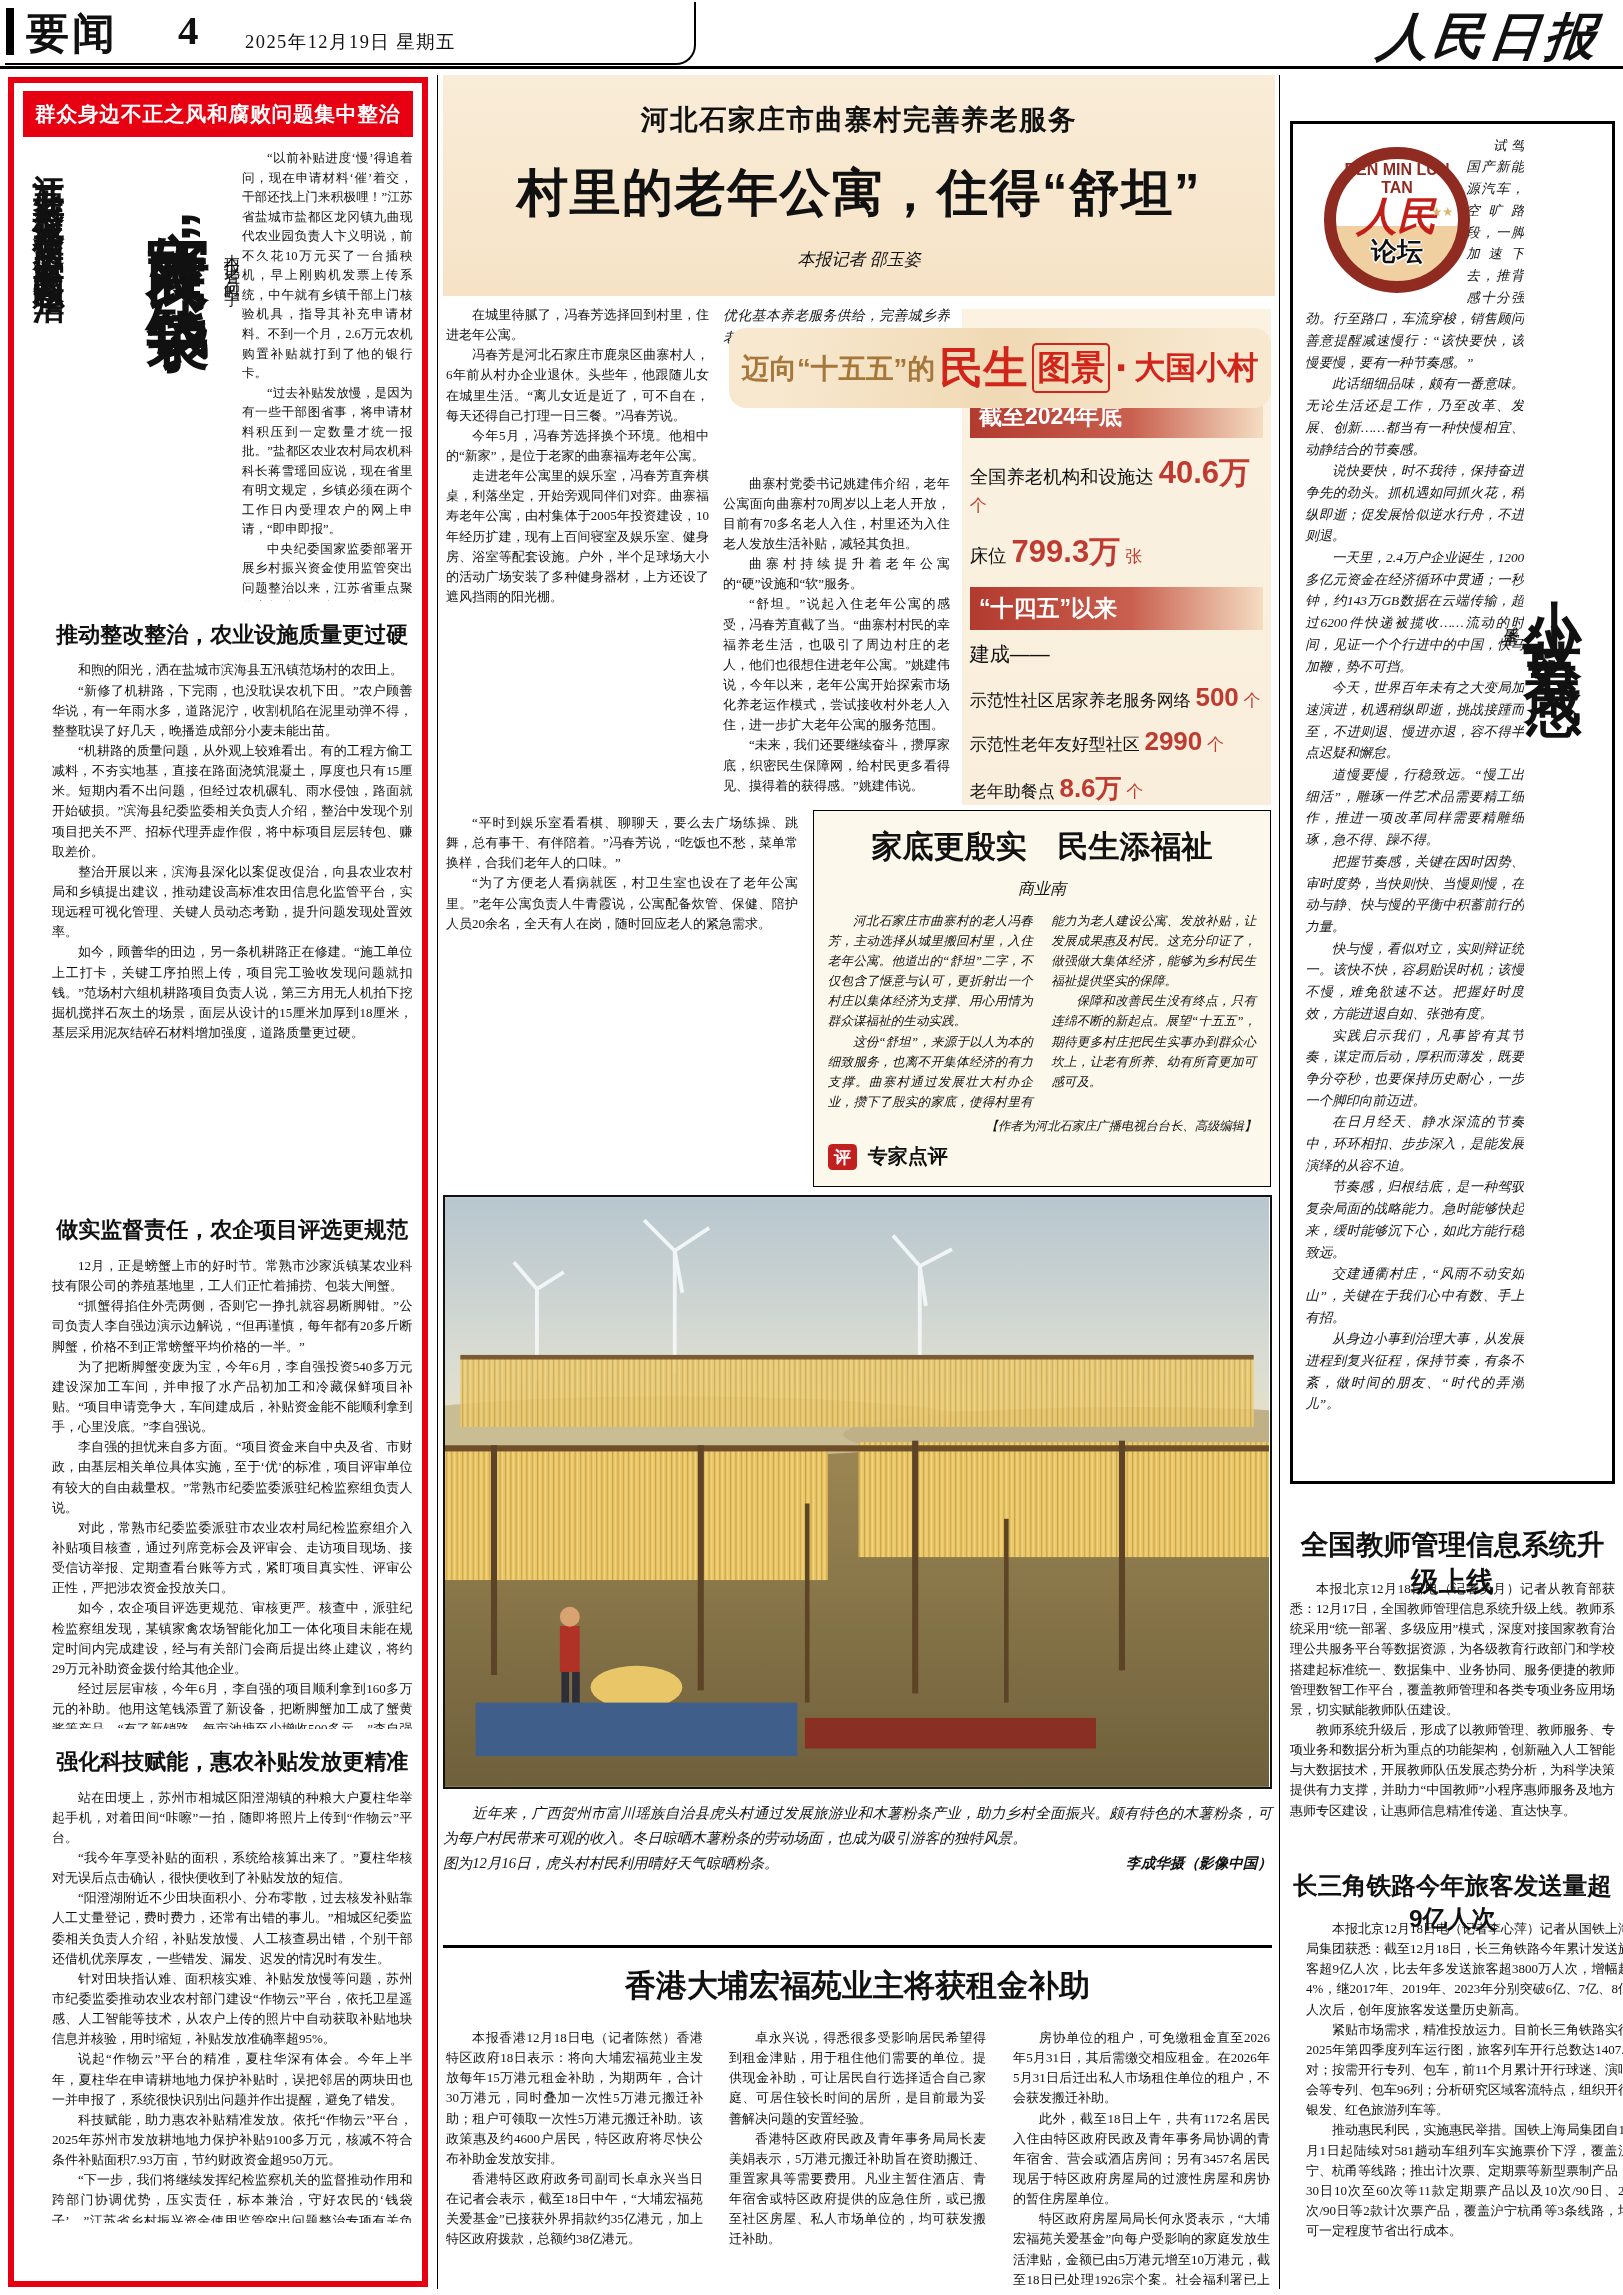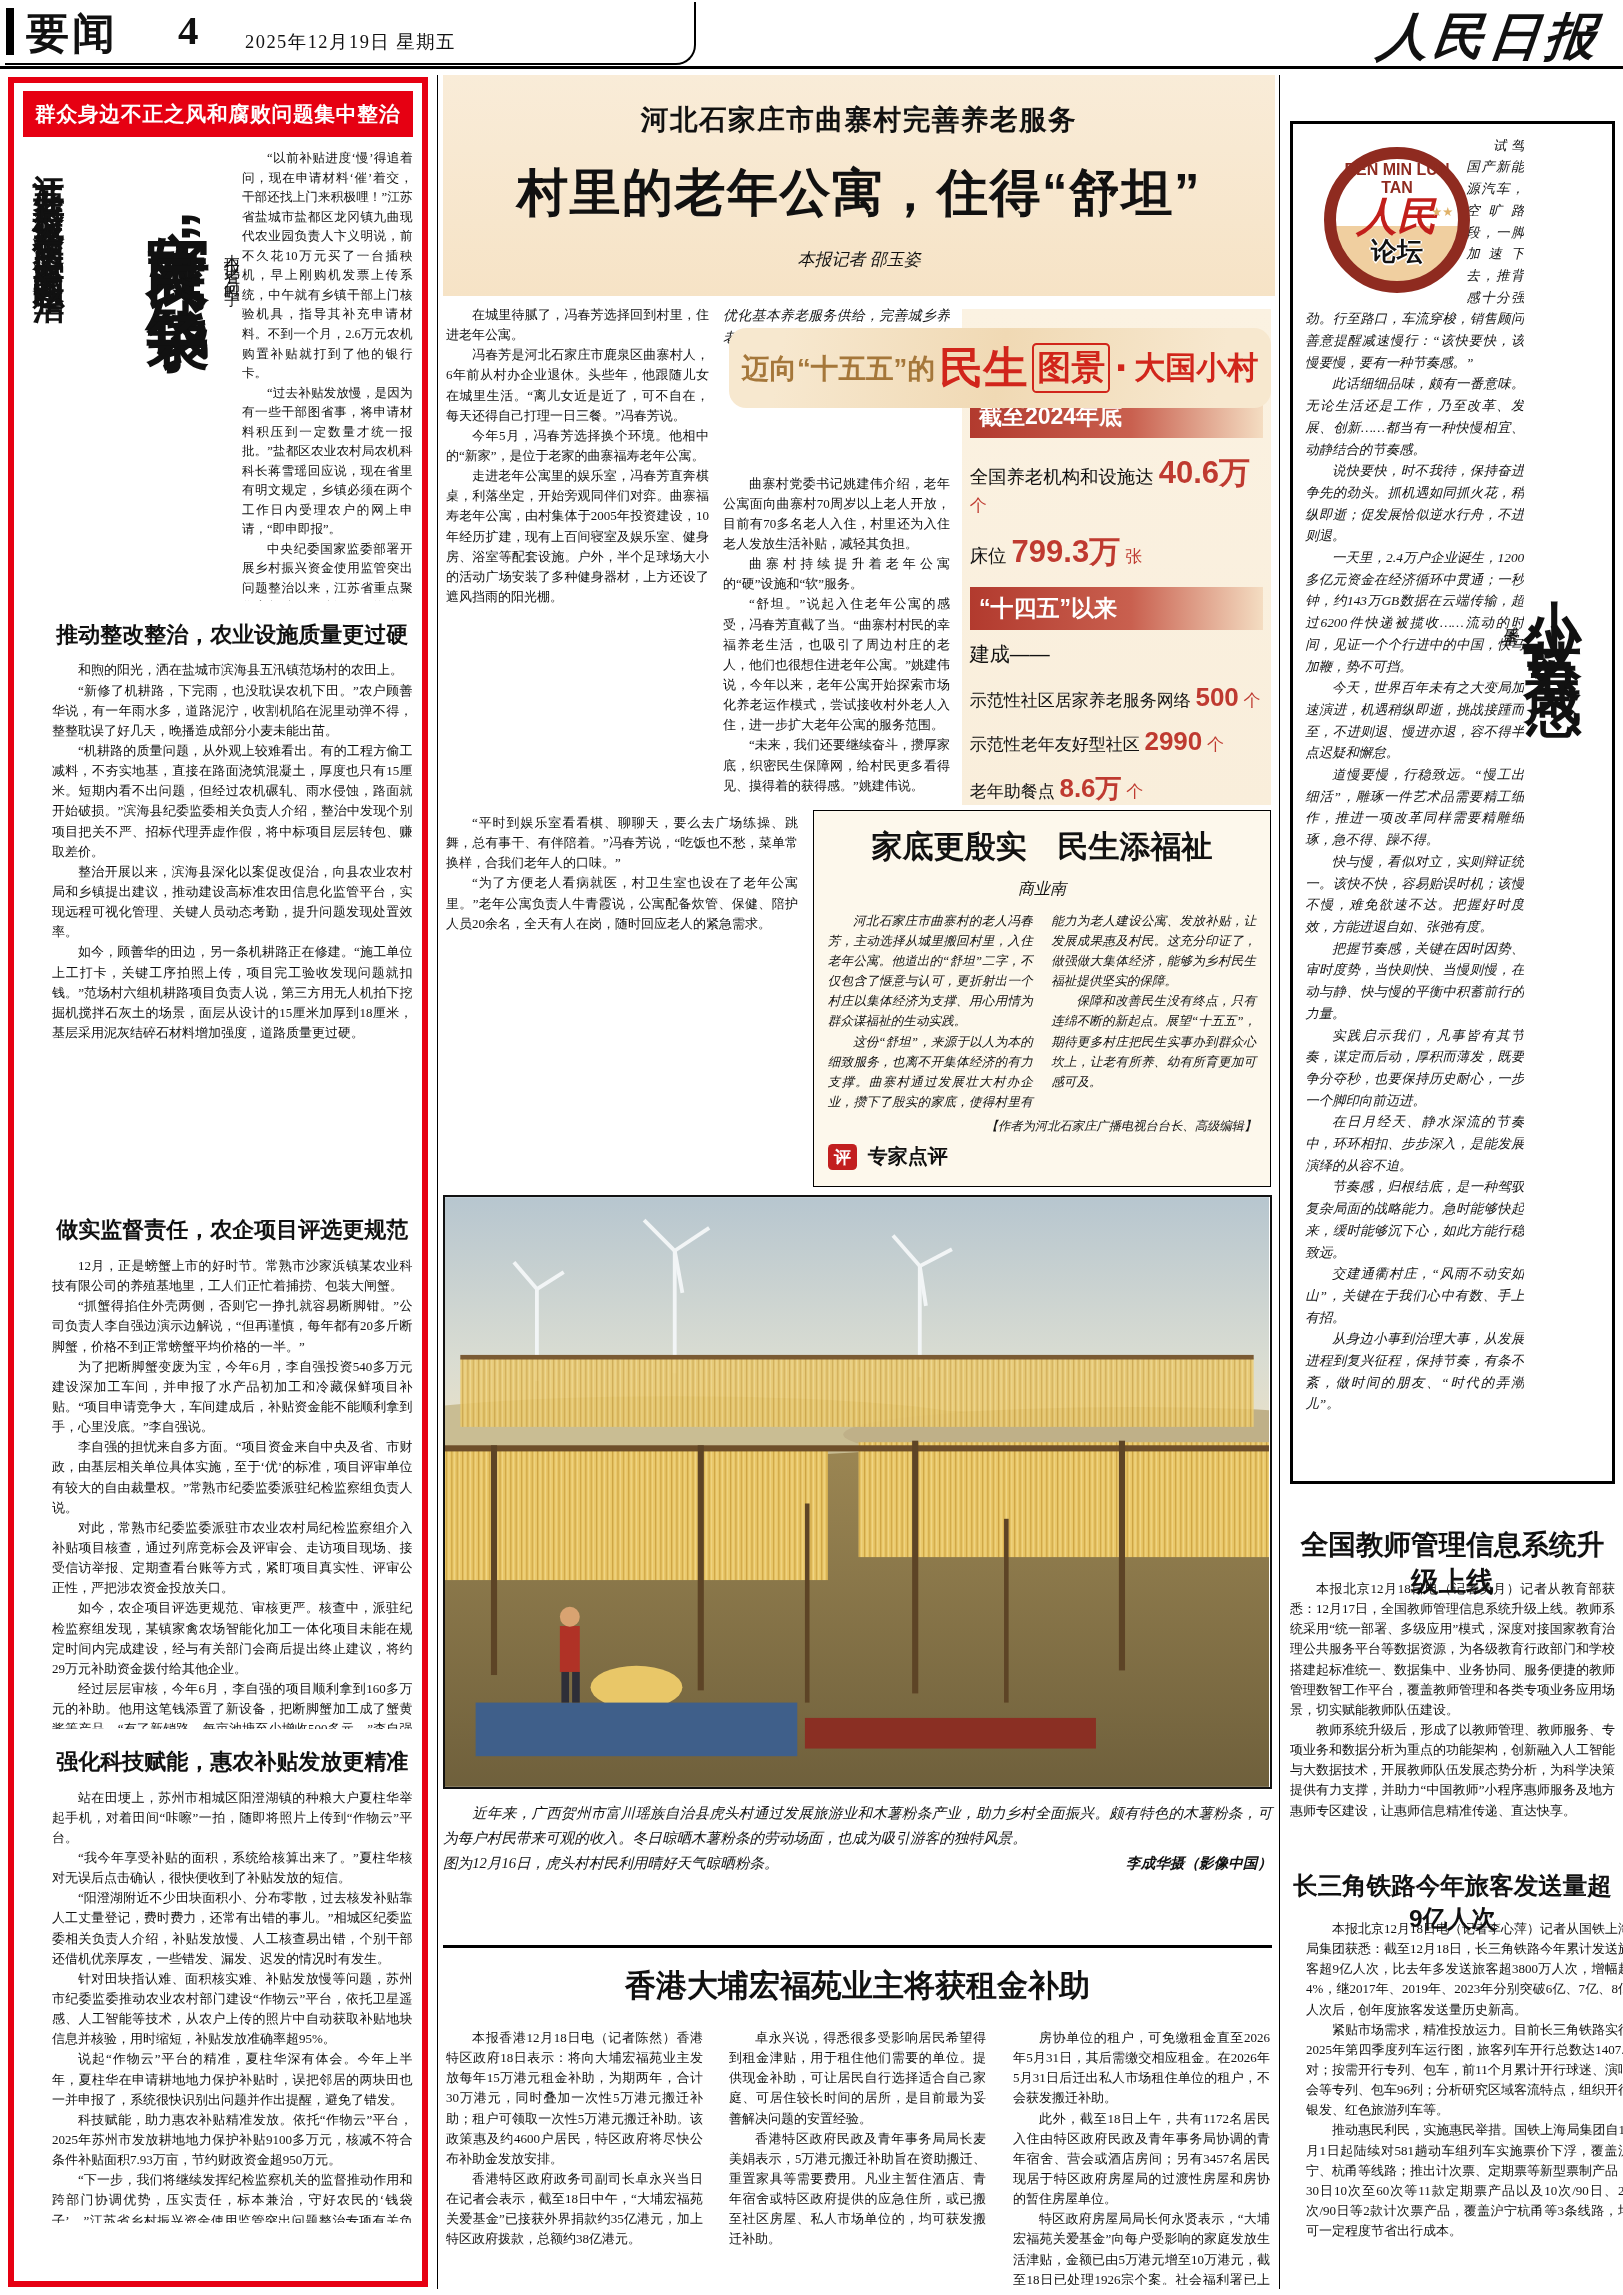--- a/index.html
+++ b/index.html
@@ -356,22 +356,22 @@
   <div class="forum-box">
     <div class="forum-text">
       <div class="spacer-float"></div>
       <div>
           <p>试驾国产新能源汽车，空旷路段，一脚加速下去，推背感十分强劲。行至路口，车流穿梭，销售顾问善意提醒减速慢行：“该快要快，该慢要慢，要有一种节奏感。”</p>
           <p>此话细细品味，颇有一番意味。无论生活还是工作，乃至改革、发展、创新……都当有一种快慢相宜、动静结合的节奏感。</p>
           <p>说快要快，时不我待，保持奋进争先的劲头。抓机遇如同抓火花，稍纵即逝；促发展恰似逆水行舟，不进则退。</p>
           <p>一天里，2.4万户企业诞生，1200多亿元资金在经济循环中贯通；一秒钟，约143万GB数据在云端传输，超过6200件快递被揽收……流动的时间，见证一个个行进中的中国，快马加鞭，势不可挡。</p>
           <p>今天，世界百年未有之大变局加速演进，机遇稍纵即逝，挑战接踵而至，不进则退、慢进亦退，容不得半点迟疑和懈怠。</p>
           <p>道慢要慢，行稳致远。“慢工出细活”，雕琢一件艺术品需要精工细作，推进一项改革同样需要精雕细琢，急不得、躁不得。</p>
+          <p>把握节奏感，关键在因时因势、审时度势，当快则快、当慢则慢，在动与静、快与慢的平衡中积蓄前行的力量。</p>
           <p>快与慢，看似对立，实则辩证统一。该快不快，容易贻误时机；该慢不慢，难免欲速不达。把握好时度效，方能进退自如、张弛有度。</p>
-          <p>把握节奏感，关键在因时因势、审时度势，当快则快、当慢则慢，在动与静、快与慢的平衡中积蓄前行的力量。</p>
           <p>实践启示我们，凡事皆有其节奏，谋定而后动，厚积而薄发，既要争分夺秒，也要保持历史耐心，一步一个脚印向前迈进。</p>
           <p>在日月经天、静水深流的节奏中，环环相扣、步步深入，是能发展演绎的从容不迫。</p>
           <p>节奏感，归根结底，是一种驾驭复杂局面的战略能力。急时能够快起来，缓时能够沉下心，如此方能行稳致远。</p>
           <p>交建通衢村庄，“风雨不动安如山”，关键在于我们心中有数、手上有招。</p>
           <p>从身边小事到治理大事，从发展进程到复兴征程，保持节奏，有条不紊，做时间的朋友、“时代的弄潮儿”。</p>
         </div>
     </div>
     <div class="forum-logo">
       <div class="logo-ring">REN MIN LUN TAN</div>
       <div class="logo-cn1">人民</div>

